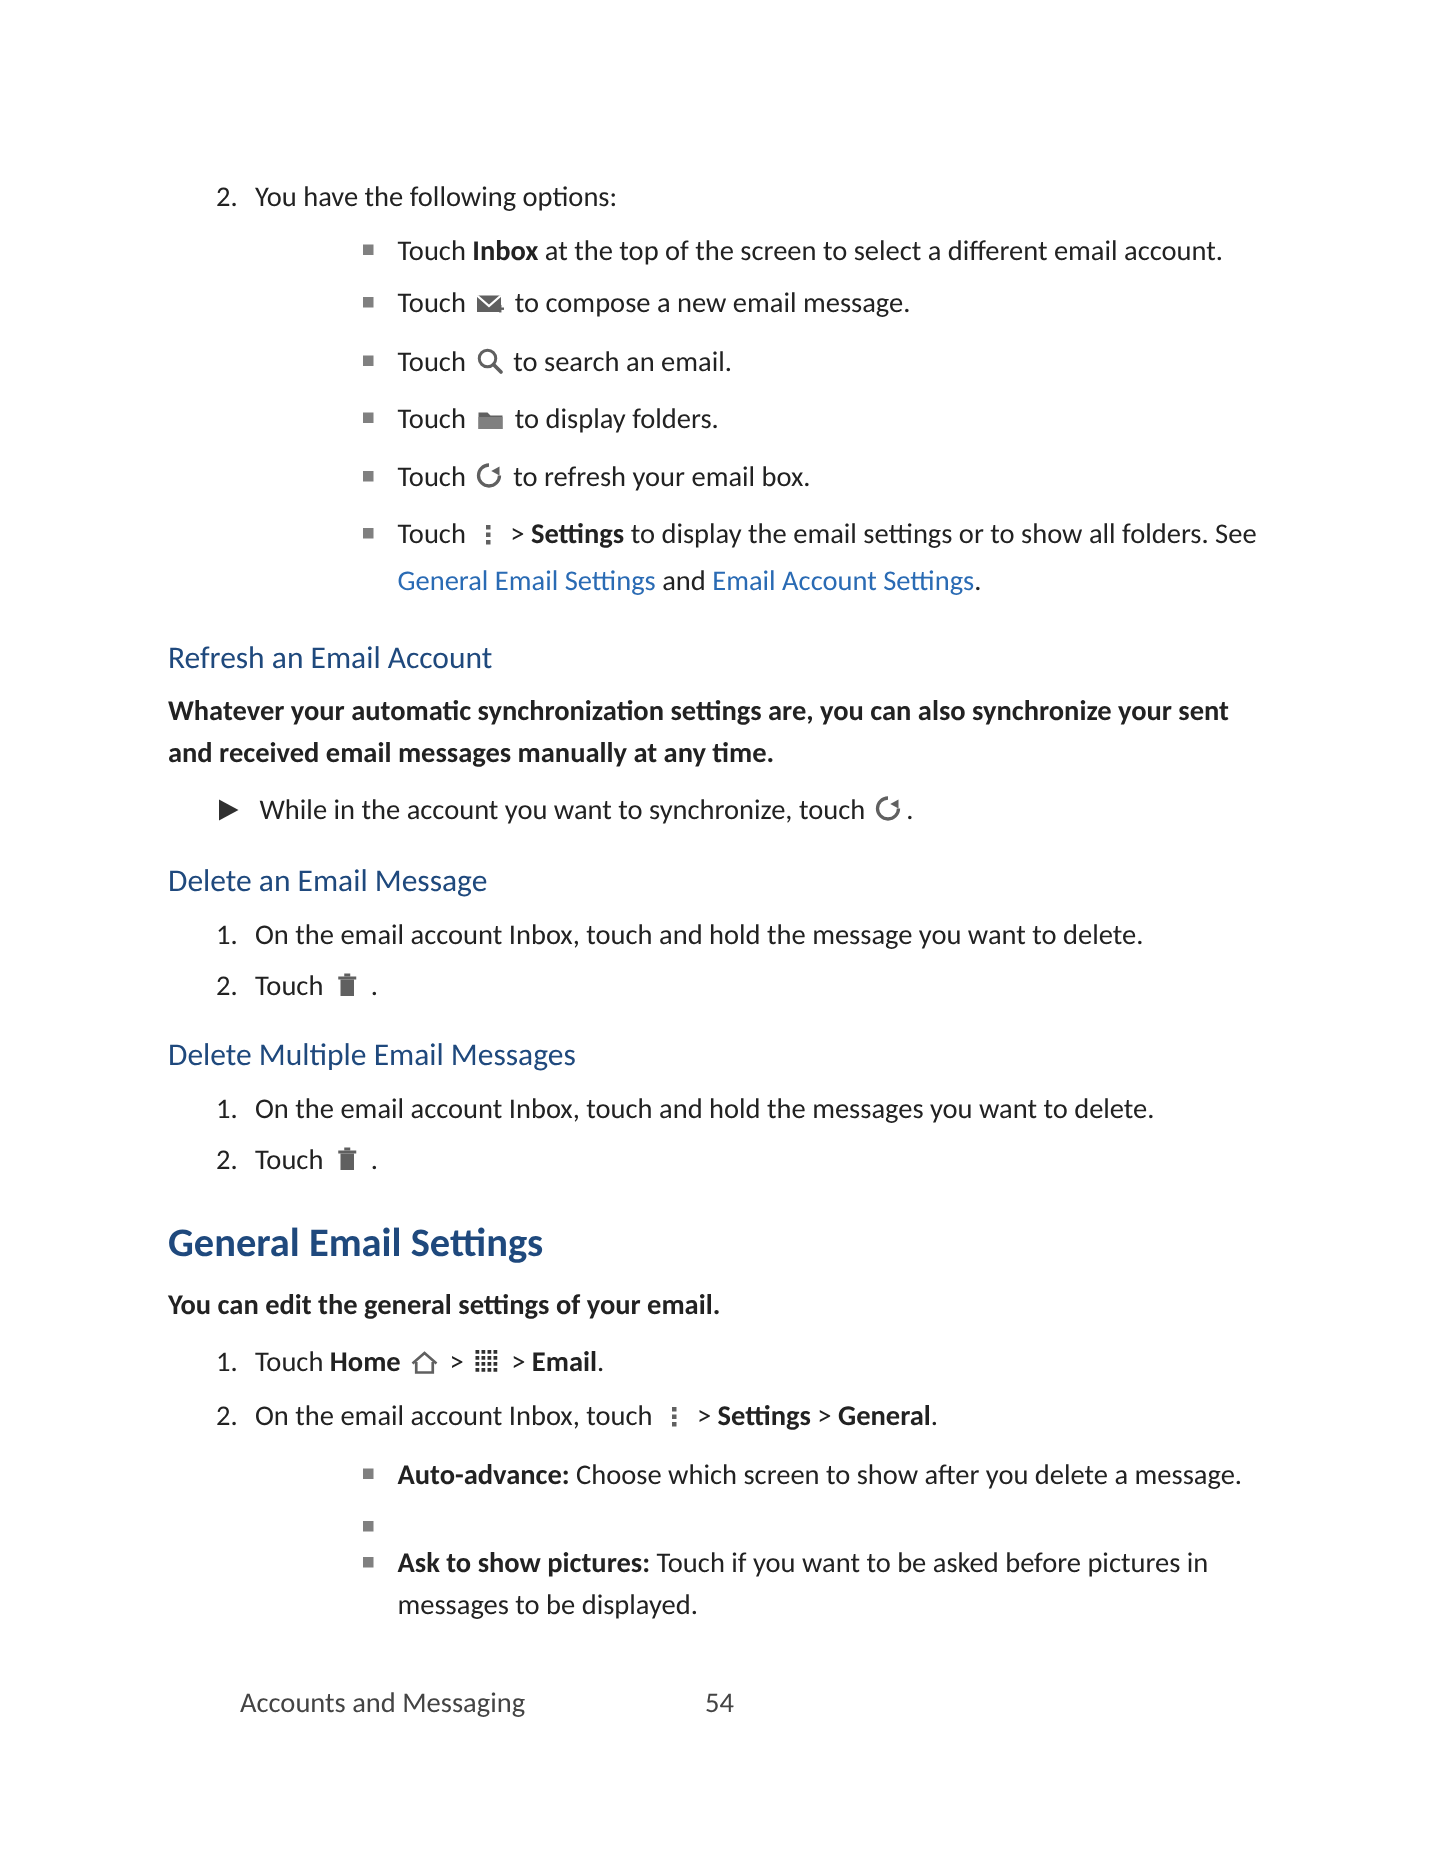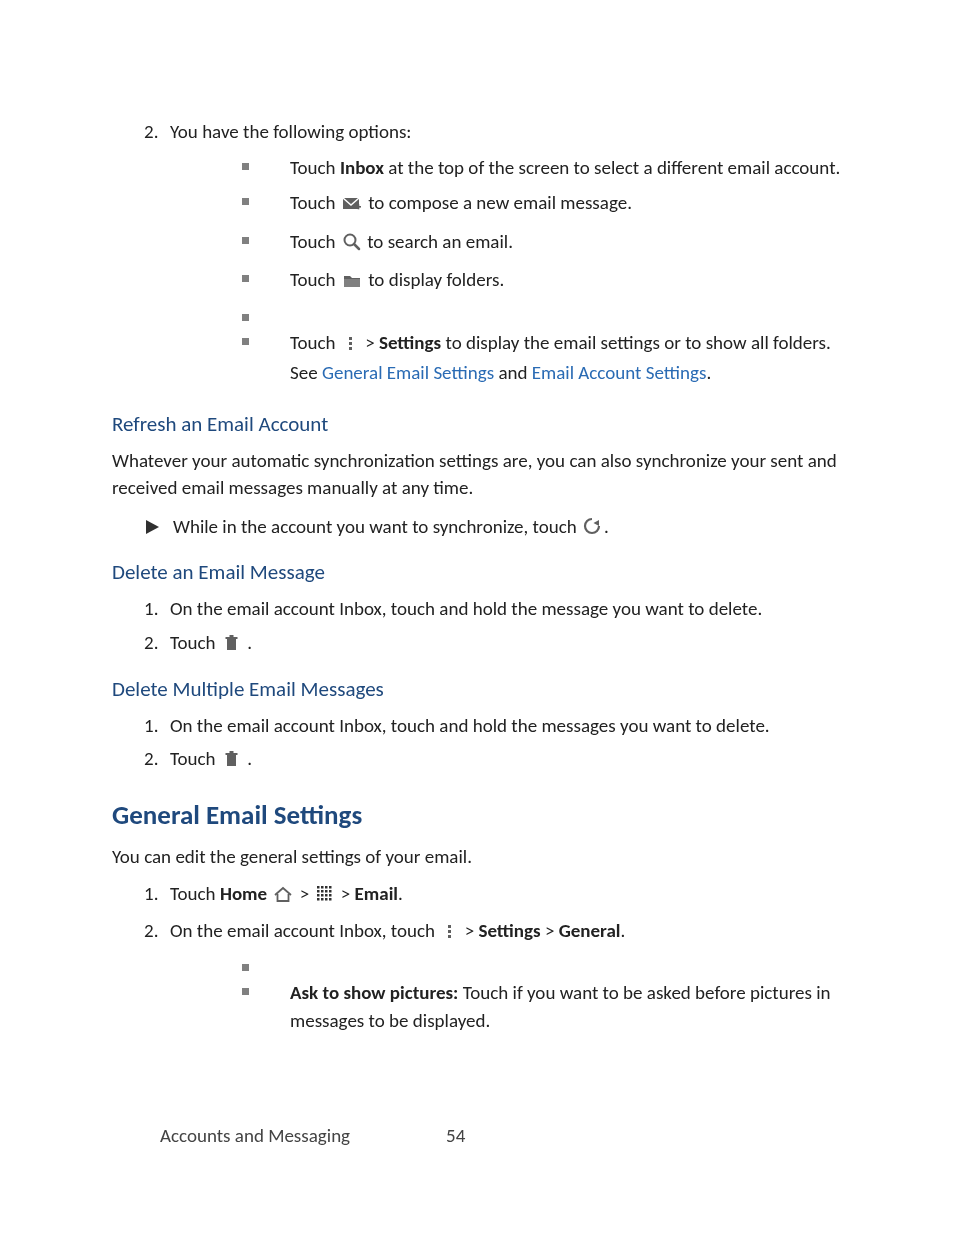--- a/index.html
+++ b/index.html
@@ -35,21 +35,20 @@
     list-style: none;
     margin: 4px 0 0 0;
     padding: 0;
   }
   .ul-sq > li {
     display: flex;
     align-items: flex-start;
     margin: 8px 0;
     font-size: 19px;
     line-height: 1.45;
-    gap: 25px;
   }
   .sq-bullet {
     width: 7px;
     height: 7px;
     background: #808080;
     margin: 9px 16px 0 72px;
     flex: 0 0 auto;
   }
   .arrow-li {
     display: flex;
@@ -71,20 +70,21 @@
   .h2 {
     color: #1f497d;
     font-weight: bold;
     font-size: 27px;
     margin: 22px 0 12px 0;
   }
   .body-p {
     font-size: 19px;
     line-height: 1.45;
     margin: 8px 0 10px 0;
+    font-weight: bold;
   }
   .link {
     color: #2a6bb4;
   }
   .bold {
     font-weight: bold;
   }
   .icon {
     display: inline-block;
     vertical-align: -3px;
@@ -93,21 +93,21 @@
   .footer {
     position: absolute;
     left: 112px;
     right: 112px;
     bottom: 88px;
     font-size: 19px;
     color: #444;
     display: flex;
   }
   .footer-title { flex: 0 0 auto; margin-left: 48px; }
-  .footer-page  { margin-left: 96px; }
+  .footer-page  { margin-left: 120px; }
   .li-text { flex: 1 1 auto; }
 </style>
 </head>
 <body>
 
 <svg width="0" height="0" style="position:absolute">
   <defs>
     <g id="ic-compose">
       <rect x="1" y="3" width="16" height="11" fill="#606060"></rect>
       <polyline points="1,3 9,10 17,3" fill="none" stroke="#fff" stroke-width="1.5"></polyline>
@@ -198,20 +198,25 @@
           <li>
             <span class="sq-bullet"></span>
             <span class="li-text">
               <span>Touch </span><span class="icon"><svg width="20" height="18">
                     <use href="#ic-folder"></use>
                   </svg></span><span> to display folders.</span>
             </span>
           </li>
           <li>
             <span class="sq-bullet"></span>
+            <span class="li-text">
+              <span>Touch </span><span class="icon"><svg width="19" height="19">
+                    <use href="#ic-refresh"></use>
+                  </svg></span><span> to refresh your email box.</span>
+            </span>
           </li>
           <li>
             <span class="sq-bullet"></span>
             <span class="li-text">
               <span>Touch </span><span class="icon"><svg width="17" height="17">
                     <use href="#ic-overflow"></use>
                   </svg></span><span> &gt; </span><span class="bold">Settings</span><span> to display the email settings or to show all folders. See </span><span class="link">General Email Settings</span><span> and </span><span class="link">Email Account Settings</span><span>.</span>
             </span>
           </li>
         </ul>
@@ -281,20 +286,24 @@
     <li class="ol-item">
       <span class="ol-num">2.</span>
       <div class="li-text">
         <span>On the email account Inbox, touch </span><span class="icon"><svg width="17" height="17">
               <use href="#ic-overflow"></use>
             </svg></span><span> &gt; </span><span class="bold">Settings</span><span> &gt; </span><span class="bold">General</span><span>.</span>
 
         <ul class="ul-sq">
           <li>
             <span class="sq-bullet"></span>
+            <span class="li-text"><span class="bold">Auto-advance:</span><span> Choose which screen to show after you delete a message.</span></span>
+          </li>
+          <li>
+            <span class="sq-bullet"></span>
           </li>
           <li>
             <span class="sq-bullet"></span>
             <span class="li-text"><span class="bold">Ask to show pictures:</span><span> Touch if you want to be asked before pictures in messages to be displayed.</span></span>
           </li>
         </ul>
       </div>
     </li>
   </ol>
 

